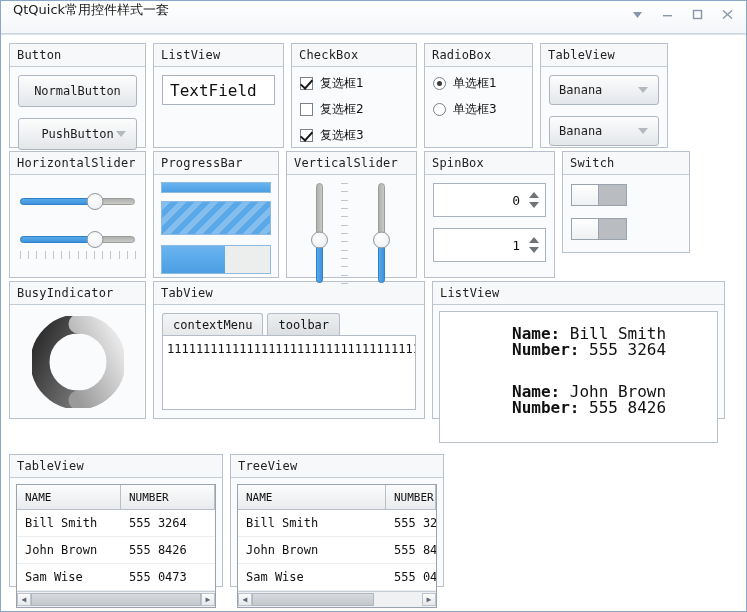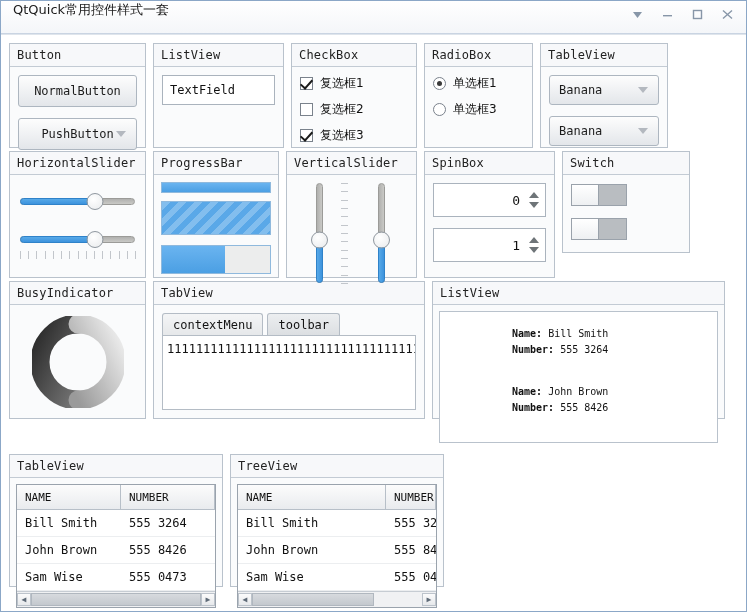--- a/index.html
+++ b/index.html
@@ -96,21 +96,21 @@
     width: 0; height: 0;
     border-left: 5px solid transparent;
     border-right: 5px solid transparent;
     border-top: 6px solid #b3b8bf;
   }
   
   .qinput {
     height: 30px;
     border: 1px solid #aab3bd;
     background: #ffffff;
-    font-size: 12px;
+    font-size: 16px;
     color: #111;
     display: flex; align-items: center;
     padding: 4px 7px;
     box-sizing: border-box;
   }
   .qinput + .qinput { margin-top: 11px; }
   
   .optrow { display: flex; align-items: center; height: 22px; margin-bottom: 4px; }
   .cbox {
     width: 13px; height: 13px;
@@ -308,21 +308,21 @@
     white-space: nowrap;
   }
   
   .listview {
     background: #fff;
     border: 1px solid #b9c2cc;
     height: 100%;
     box-sizing: border-box;
     padding-top: 14px;
   }
-  .lv-item { margin: 0 0 26px 0; padding-left: 72px; font-size: 10px; color: #111; line-height: 16px; }
+  .lv-item { margin: 0 0 26px 0; padding-left: 72px; font-size: 16px; color: #111; line-height: 16px; }
   .lv-item b { font-weight: bold; }
   
   .tv {
     background: #fff;
     border: 1px solid #9aa3ad;
     box-sizing: border-box;
     height: 100%;
     display: flex; flex-direction: column;
     overflow: hidden;
   }

